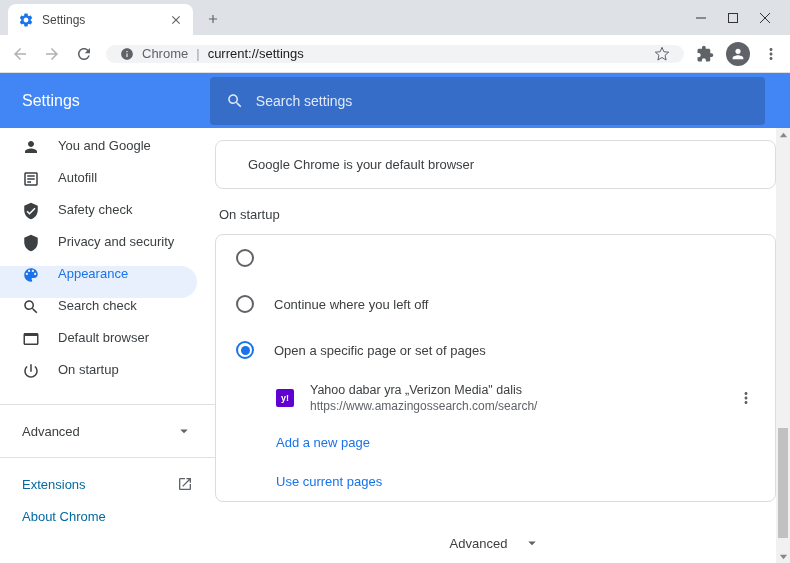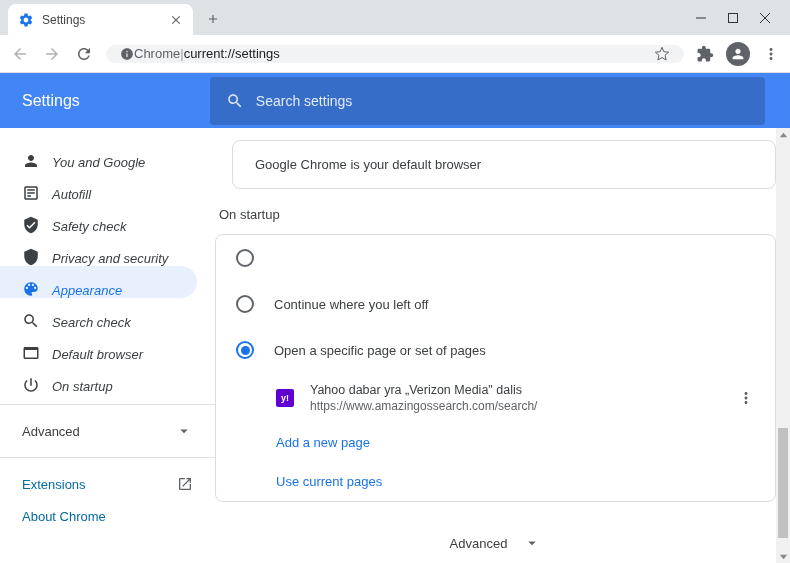--- a/index.html
+++ b/index.html
@@ -15,21 +15,21 @@
     .newtab-btn svg { width: 14px; height: 14px; fill: #5f6368; }
     .window-controls { margin-left: auto; display: flex; gap: 18px; padding-right: 18px; align-self: center; }
     .wc { width: 14px; height: 14px; display: flex; align-items: center; justify-content: center; }
     .wc svg { width: 12px; height: 12px; stroke: #333; stroke-width: 1; fill: none; }
     
     
     .toolbar { height: 38px; background: #fff; display: flex; align-items: center; padding: 0 10px; gap: 12px; border-bottom: 1px solid #e0e0e0; }
     .nav-btn { width: 20px; height: 20px; display: flex; align-items: center; justify-content: center; opacity: 0.5; }
     .nav-btn.active { opacity: 1; }
     .nav-btn svg { width: 18px; height: 18px; fill: #5f6368; }
-    .omnibox { flex: 1; height: 18px; background: #f1f3f4; border-radius: 14px; display: flex; align-items: center; padding: 0 14px; font-size: 13px; color: #5f6368; gap: 0; }
+    .omnibox { flex: 1; height: 18px; background: #f1f3f4; border-radius: 14px; display: flex; align-items: center; padding: 0 14px; font-size: 13px; color: #5f6368; gap: 8px; }
     .omnibox-icon { width: 14px; height: 14px; fill: #5f6368; }
     .omnibox-app { color: #5f6368; }
     .omnibox-sep { color: #9aa0a6; }
     .omnibox-url { color: #202124; }
     .omnibox-star { margin-left: auto; width: 16px; height: 16px; fill: none; stroke: #5f6368; stroke-width: 1.5; }
     .tb-icon { width: 18px; height: 18px; fill: #5f6368; }
     .avatar-circle { width: 24px; height: 24px; border-radius: 50%; background: #5f6368; display: flex; align-items: center; justify-content: center; }
     .avatar-circle svg { width: 16px; height: 16px; fill: #fff; }
     
     
@@ -38,35 +38,35 @@
     .search-box { flex: 1; height: 48px; max-width: 555px; background: rgba(0,0,0,0.18); border-radius: 4px; display: flex; align-items: center; padding: 0 16px; gap: 12px; }
     .search-box svg { width: 18px; height: 18px; fill: #fff; opacity: 0.85; }
     .search-input { background: transparent; border: none; outline: none; color: #fff; font-size: 14px; flex: 1; }
     .search-input::placeholder { color: rgba(255,255,255,0.85); }
     
     
     .content { display: flex; height: calc(563px - 35px - 38px - 55px); position: relative; }
     
     
     .sidebar { width: 215px; padding: 10px 0; font-size: 13px; }
-    .sb-item { height: 32px; display: flex; align-items: flex-end; padding: 0 22px; gap: 12px; color: #3c4043; cursor: pointer; font-style: italic; }
+    .sb-item { height: 32px; display: flex; align-items: flex-start; padding: 0 22px; gap: 18px; color: #3c4043; cursor: pointer; }
     .sb-item.active { color: #1a73e8; background: #e8f0fe; border-radius: 0 16px 16px 0; margin-right: 18px; }
     .sb-item svg { width: 18px; height: 18px; fill: currentColor; }
     .sb-divider { height: 1px; background: #e0e0e0; margin: 10px 0; }
     .sb-advanced { height: 32px; display: flex; align-items: center; padding: 0 22px; color: #3c4043; cursor: pointer; }
     .sb-advanced .spacer { flex: 1; }
     .sb-advanced svg { width: 18px; height: 18px; fill: #5f6368; }
     .sb-link { height: 32px; display: flex; align-items: center; padding: 0 22px; color: #0369a1; cursor: pointer; }
     .sb-link .spacer { flex: 1; }
     .sb-link svg { width: 16px; height: 16px; fill: #5f6368; }
     
     
     .main { flex: 1; padding: 12px 14px 0 0; overflow: hidden; }
     .card { background: #fff; border: 1px solid #dadce0; border-radius: 8px; margin-bottom: 18px; font-size: 13px; color: #3c4043; }
-    .card.info { padding: 16px 22px; margin-left: 17px; }
+    .card.info { padding: 16px 32px; }
     .section-title { font-size: 13px; color: #3c4043; margin: 18px 0 12px 4px; font-weight: 500; }
     .radio-row { display: flex; align-items: center; padding: 14px 20px; gap: 20px; }
     .radio-outer { width: 18px; height: 18px; border-radius: 50%; border: 2px solid #5f6368; display: flex; align-items: center; justify-content: center; flex-shrink: 0; }
     .radio-outer.checked { border-color: #1a73e8; }
     .radio-inner { width: 9px; height: 9px; border-radius: 50%; background: #1a73e8; }
     .page-entry { display: flex; align-items: center; padding: 10px 20px 10px 60px; gap: 16px; }
     .favicon { width: 18px; height: 18px; background: #6001d2; border-radius: 2px; display: flex; align-items: center; justify-content: center; color: #fff; font-size: 9px; font-weight: bold; flex-shrink: 0; }
     .page-text { flex: 1; }
     .page-title { font-size: 12.5px; color: #3c4043; }
     .page-url { font-size: 12px; color: #5f6368; margin-top: 2px; }

